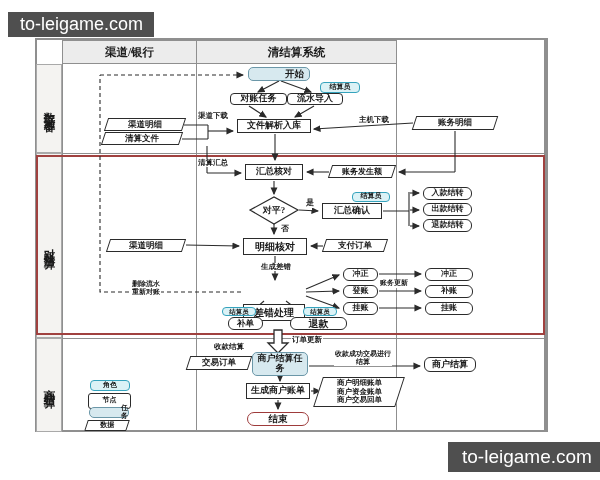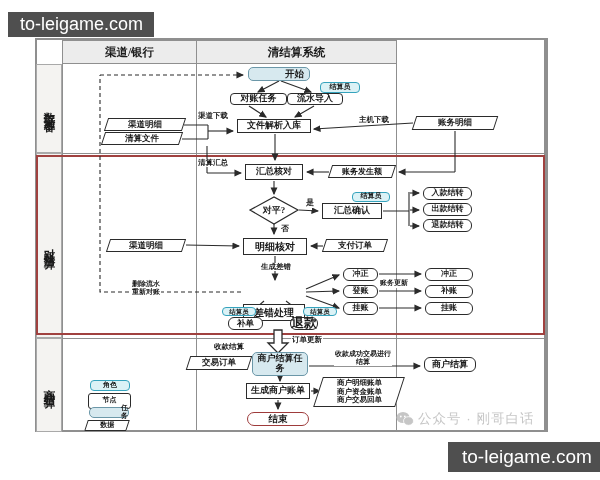--- a/index.html
+++ b/index.html
@@ -231,21 +231,21 @@
   </div>
   <div class="abs role" style="left:222px;top:307px;width:34px;height:9px;font-size:6.5px;">
     <span>结算员</span>
   </div>
   <div class="abs rnode" style="left:228px;top:317px;width:35px;height:13px;font-size:8.5px;">
     <span>补单</span>
   </div>
   <div class="abs role" style="left:303px;top:307px;width:34px;height:9px;font-size:6.5px;">
     <span>结算员</span>
   </div>
-  <div class="abs rnode" style="left:290px;top:317px;width:28px;height:13px;font-size:13px;">
+  <div class="abs rnode" style="left:290px;top:317px;width:57px;height:13px;font-size:10px;">
     <span>退款</span>
   </div>
 
   <div class="abs lbl" style="left:213px;top:343px;"><span>收款结算</span></div>
   <div class="abs lbl" style="left:291px;top:336px;"><span>订单更新</span></div>
   <div class="abs para" style="left:188px;top:356px;width:62px;height:14px;">
     <span>交易订单</span>
   </div>
   <div class="abs task" style="left:252px;top:352px;width:56px;height:24px;padding:1px 3px;">
     <span style="white-space:normal;">商户结算任务</span>
@@ -277,23 +277,14 @@
   <div class="abs node" style="left:88px;top:393px;width:43px;height:16px;font-size:7px;border-radius:3px;">
     <span>节点</span>
   </div>
   <div class="abs task" style="left:89px;top:407px;width:40px;height:11px;font-size:7px;">
     <span>任务</span>
   </div>
   <div class="abs para" style="left:86px;top:420px;width:42px;height:11px;font-size:7px;">
     <span>数据</span>
   </div>
 
-  <div class="abs wechat" style="left:396px;top:410px;">
-    <svg width="18" height="16" viewBox="0 0 18 16">
-      <ellipse cx="7" cy="6.5" rx="6.5" ry="5.5" fill="#c6c6c6"></ellipse>
-      <ellipse cx="12.5" cy="10" rx="5" ry="4.3" fill="#c6c6c6" stroke="#ffffff" stroke-width="0.8"></ellipse>
-      <circle cx="4.8" cy="5.5" r="0.9" fill="#ffffff"></circle>
-      <circle cx="8.8" cy="5.5" r="0.9" fill="#ffffff"></circle>
-    </svg>
-    <span>公众号 · 刚哥白话</span>
-  </div>
 
 </div>
 
 </body></html>

